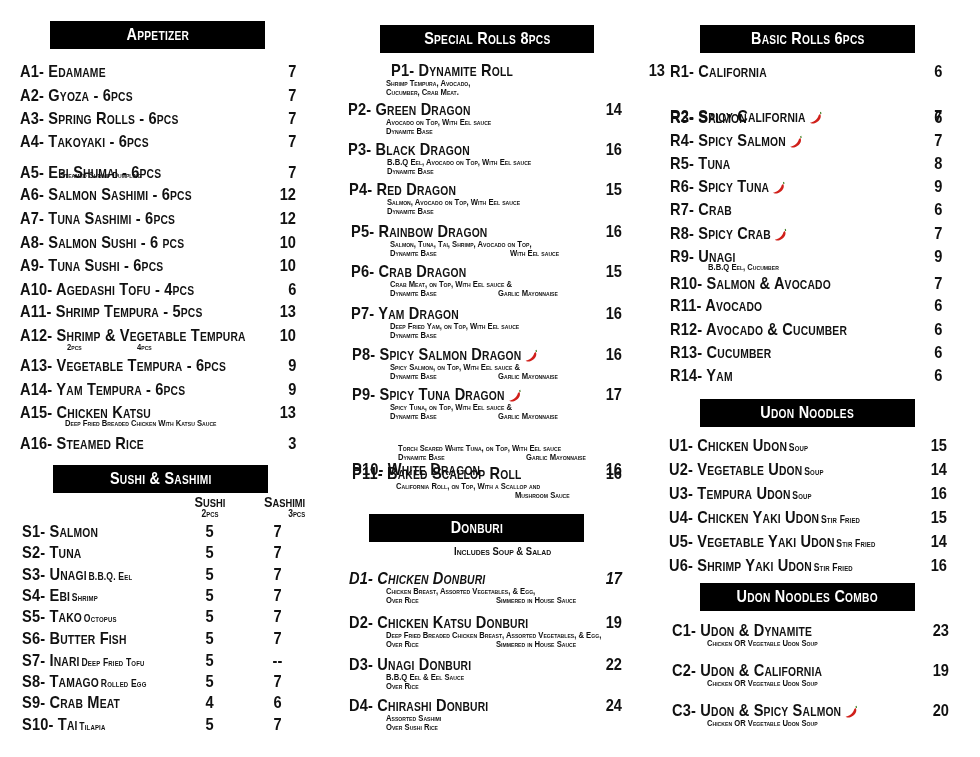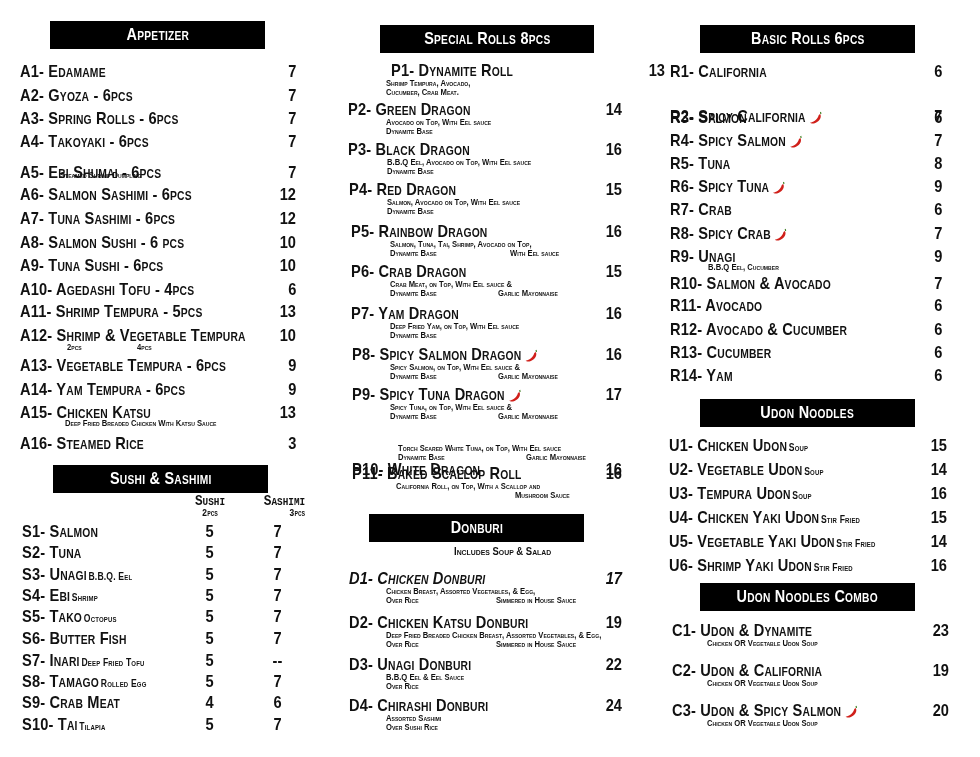--- a/index.html
+++ b/index.html
@@ -11,21 +11,21 @@
   .hdr span { display:inline-block; transform:scaleX(0.85); }
   .item { position:absolute; white-space:nowrap; }
   .nm { position:absolute; left:0; top:0; font-weight:bold; font-size:17px; font-variant:small-caps;
         font-family:"Liberation Sans", sans-serif; transform:scaleX(0.86); transform-origin:left center; letter-spacing:0.2px; line-height:20px; }
   .tag { font-size:10px; font-weight:bold; font-variant:small-caps; margin-left:2px; }
   .pr { position:absolute; top:0; font-weight:bold; font-size:17px; font-family:"Liberation Sans", sans-serif;
         transform:scaleX(0.86); transform-origin:right center; text-align:right; line-height:20px; }
   .ds { position:absolute; font-size:9px; font-weight:bold; font-variant:small-caps; line-height:9px;
         font-family:"Liberation Sans", sans-serif; transform:scaleX(0.85); transform-origin:left top; white-space:nowrap; }
   .chili { display:inline-block; width:16px; height:14px; vertical-align:middle; margin-left:4px; }
-  .sub { position:absolute; font-weight:bold; font-variant:small-caps; font-family:Liberation Mono, monospace; text-align:center; }
+  .sub { position:absolute; font-weight:bold; font-variant:small-caps; font-family:Liberation Sans, sans-serif; text-align:center; }
 </style>
 </head>
 <body>
 
 <svg width="0" height="0" style="position:absolute">
   <defs>
     <symbol id="chili" viewBox="0 0 16 14">
       <path d="M13 1 L13.5 3" stroke="#3a7d1e" stroke-width="1.3" fill="none"></path>
       <path d="M12.5 3 C14.5 5, 13 10, 7 12 C4 13, 1.5 12.5, 1 11.5 C4 11.5, 9 9.5, 11 4 Z" fill="#d0201a"></path>
     </symbol>

